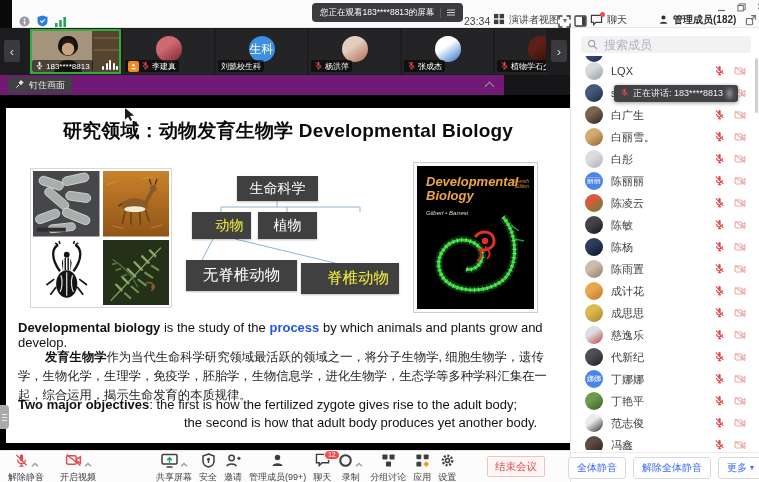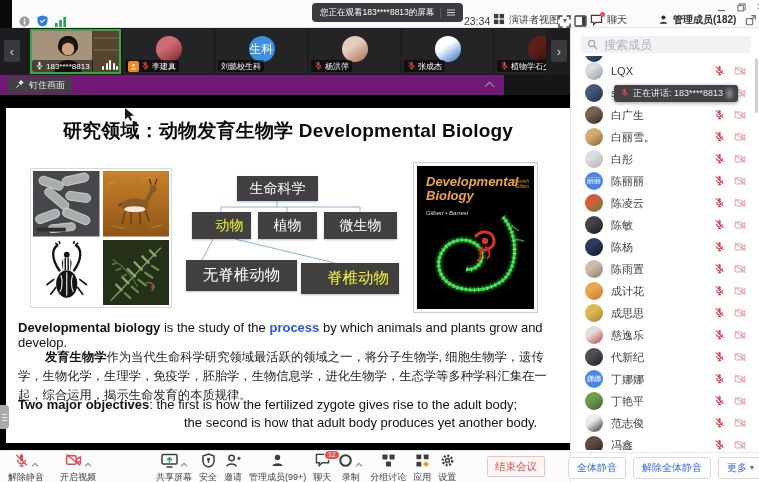--- a/index.html
+++ b/index.html
@@ -364,21 +364,20 @@
         <div class="flow">
           <svg class="lines" width="216" height="130">
             <g stroke="#8ab4d8" stroke-width="1" fill="none">
               <path d="M92 31V37M36 37h139M36 37v5M102 37v5M175 37v5"></path>
               <path d="M28 69L17 90M50 69l100 24"></path>
             </g>
           </svg>
           <div class="fbox" style="left:52px;top:6px;width:81px;height:25px">生命科学</div>
           <div class="fbox yellow" style="left:7px;top:42px;width:59px;height:27px">动物</div>
           <div class="fbox" style="left:73px;top:42px;width:59px;height:27px">植物</div>
-          <div class="fbox" style="left:139px;top:42px;width:73px;height:27px">微生物</div>
           <div class="fbox big" style="left:1px;top:90px;width:111px;height:31px">无脊椎动物</div>
           <div class="fbox big yellow" style="left:116px;top:93px;width:98px;height:31px">脊椎动物</div>
         </div>
 
         <div class="book">
           <div class="book-cover">
             <div class="book-title">
               <div>Developmental</div>
               <div>Biology</div>
             </div>

